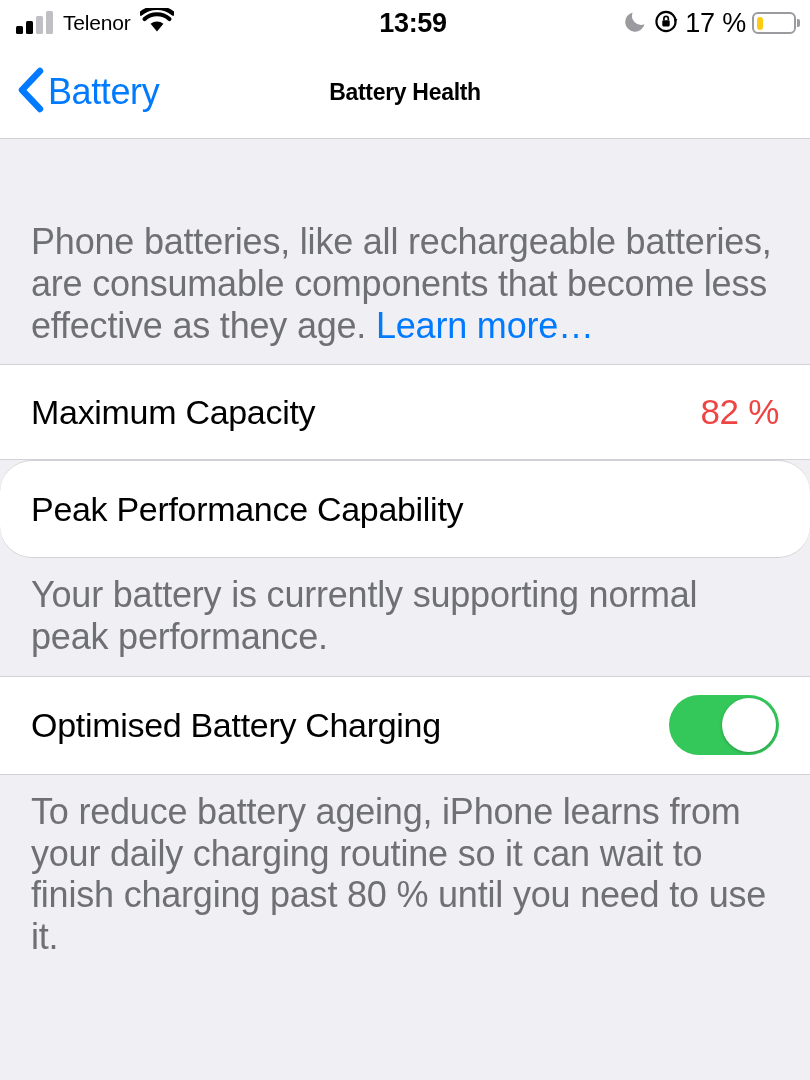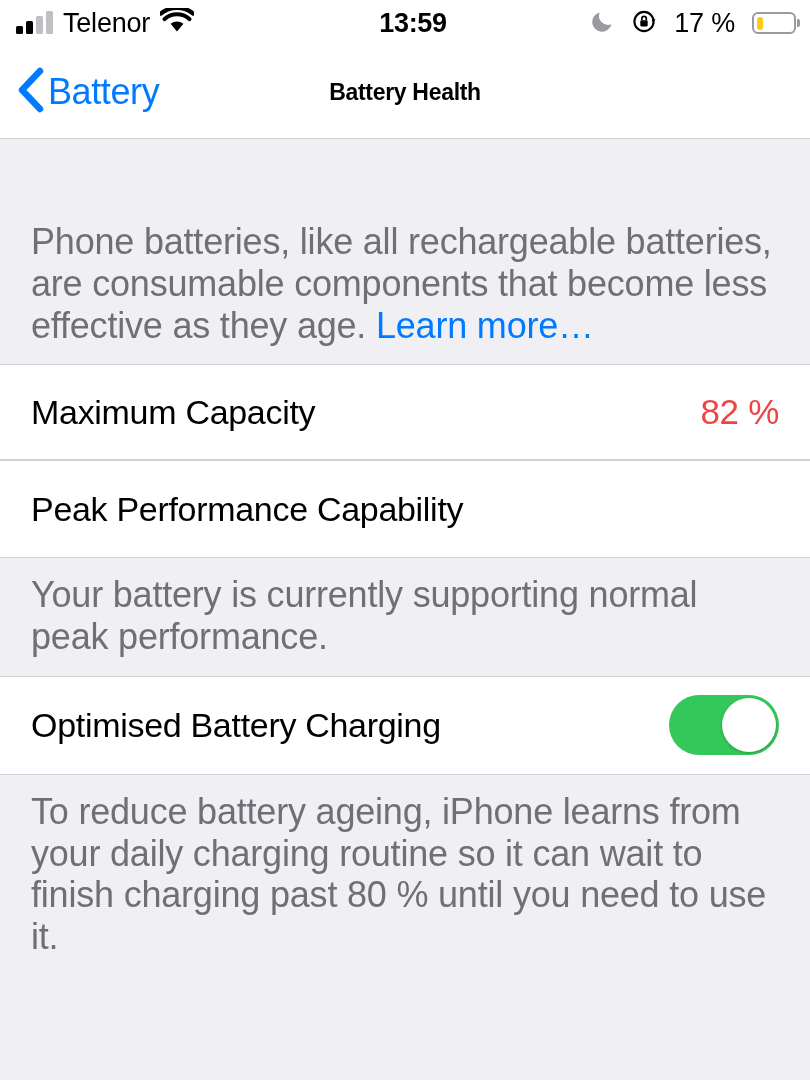--- a/index.html
+++ b/index.html
@@ -50,21 +50,21 @@
     width: 7px;
     border-radius: 1.5px;
     background: #BFBFC4;
   }
   .signal-bars i.on { background: #000000; }
   .signal-bars i:nth-child(1) { height: 8px; }
   .signal-bars i:nth-child(2) { height: 13px; }
   .signal-bars i:nth-child(3) { height: 18px; }
   .signal-bars i:nth-child(4) { height: 23px; }
   .carrier {
-    font-size: 27px;
+    font-size: 21px;
     color: #000;
     letter-spacing: -0.2px;
     text-align: center;
   }
   .wifi-icon { display: block; }
 
   .status-center {
     position: absolute;
     left: 0; right: 0;
     top: 0;
@@ -82,21 +82,21 @@
     margin-left: 16px;
   }
 
   .status-right {
     position: absolute;
     right: 14px;
     top: 0;
     height: 46px;
     display: flex;
     align-items: center;
-    gap: 17px;
+    gap: 6px;
   }
   .moon-icon, .rotlock-icon { display: block; }
   .batt-pct {
     font-size: 27px;
     color: #000;
     letter-spacing: -0.2px;
   }
   .battery-icon {
     position: relative;
     width: 44px;
@@ -200,21 +200,21 @@
     color: #000;
     letter-spacing: -0.3px;
   }
   .cell-value {
     font-size: 35px;
     color: #ef4444;
     letter-spacing: -0.3px;
   }
 
   #cell-max-capacity { height: 96px; }
-  #cell-peak-performance { height: 98px; }
+  #cell-peak-performance { height: 98px; border-radius: 32px; }
   #cell-optimised-charging { height: 99px; }
 
   
   .switch {
     position: relative;
     width: 110px;
     height: 60px;
     border-radius: 30px;
     background: #34C759;
     cursor: pointer;

